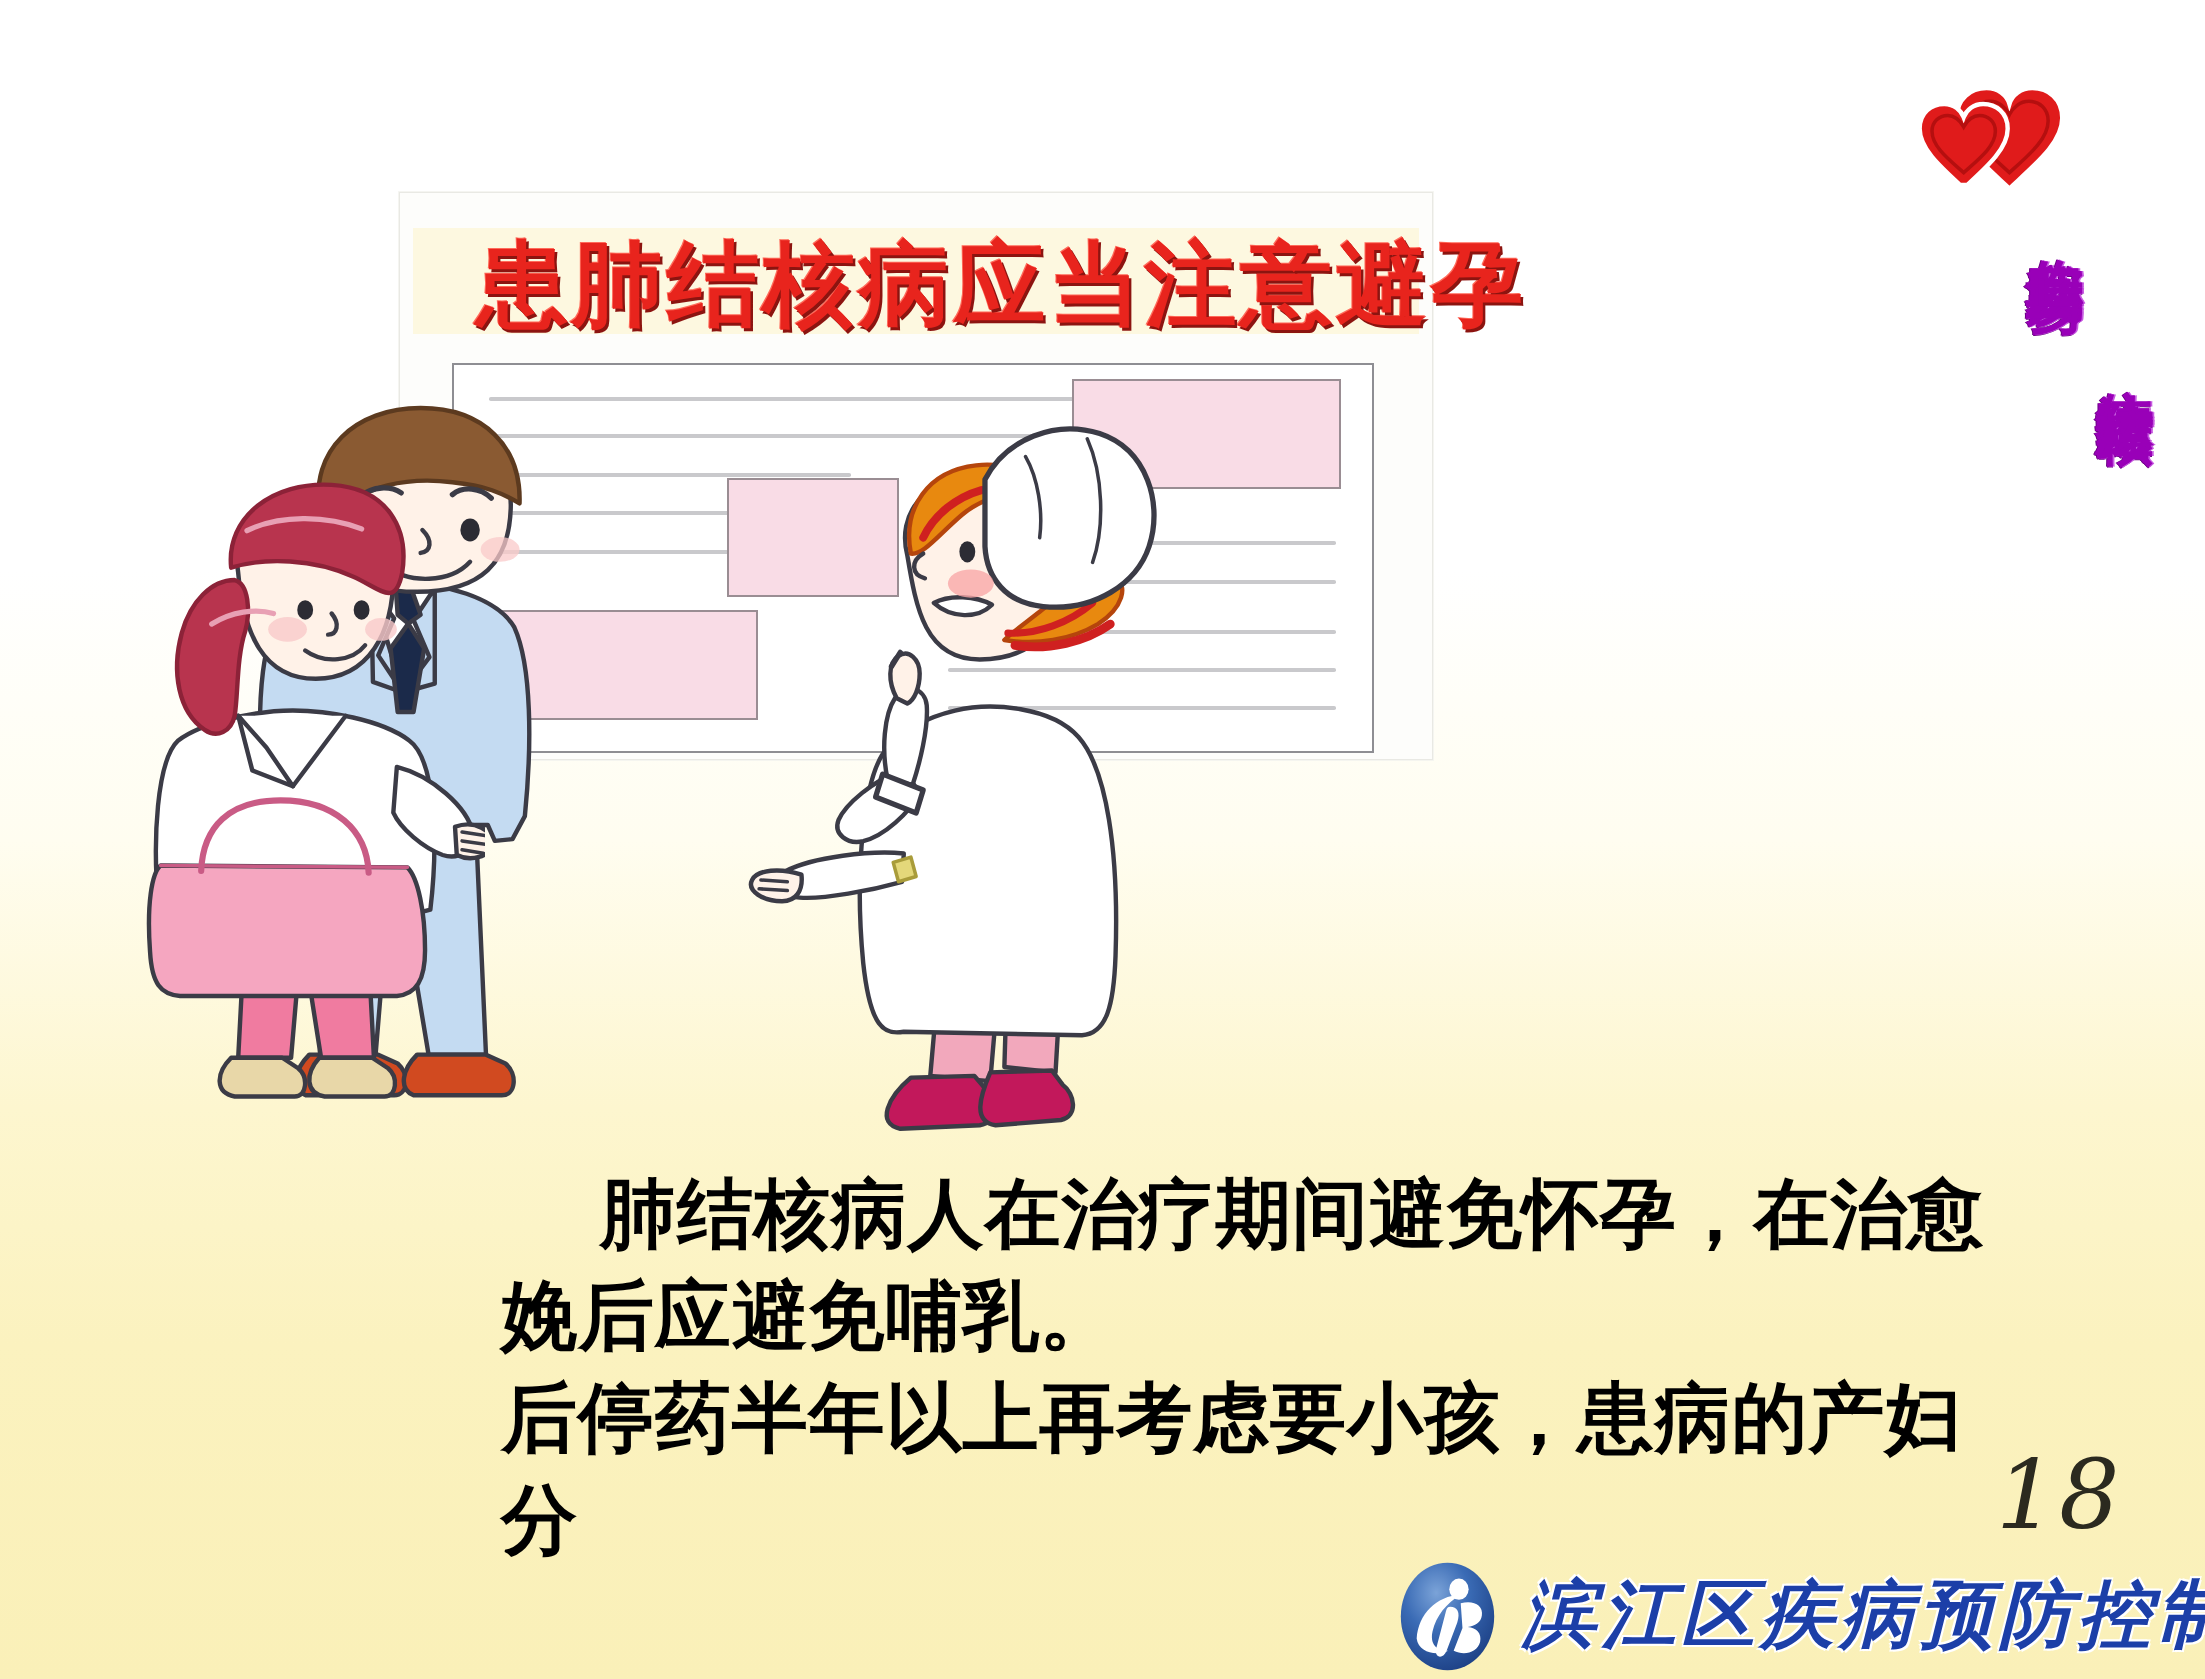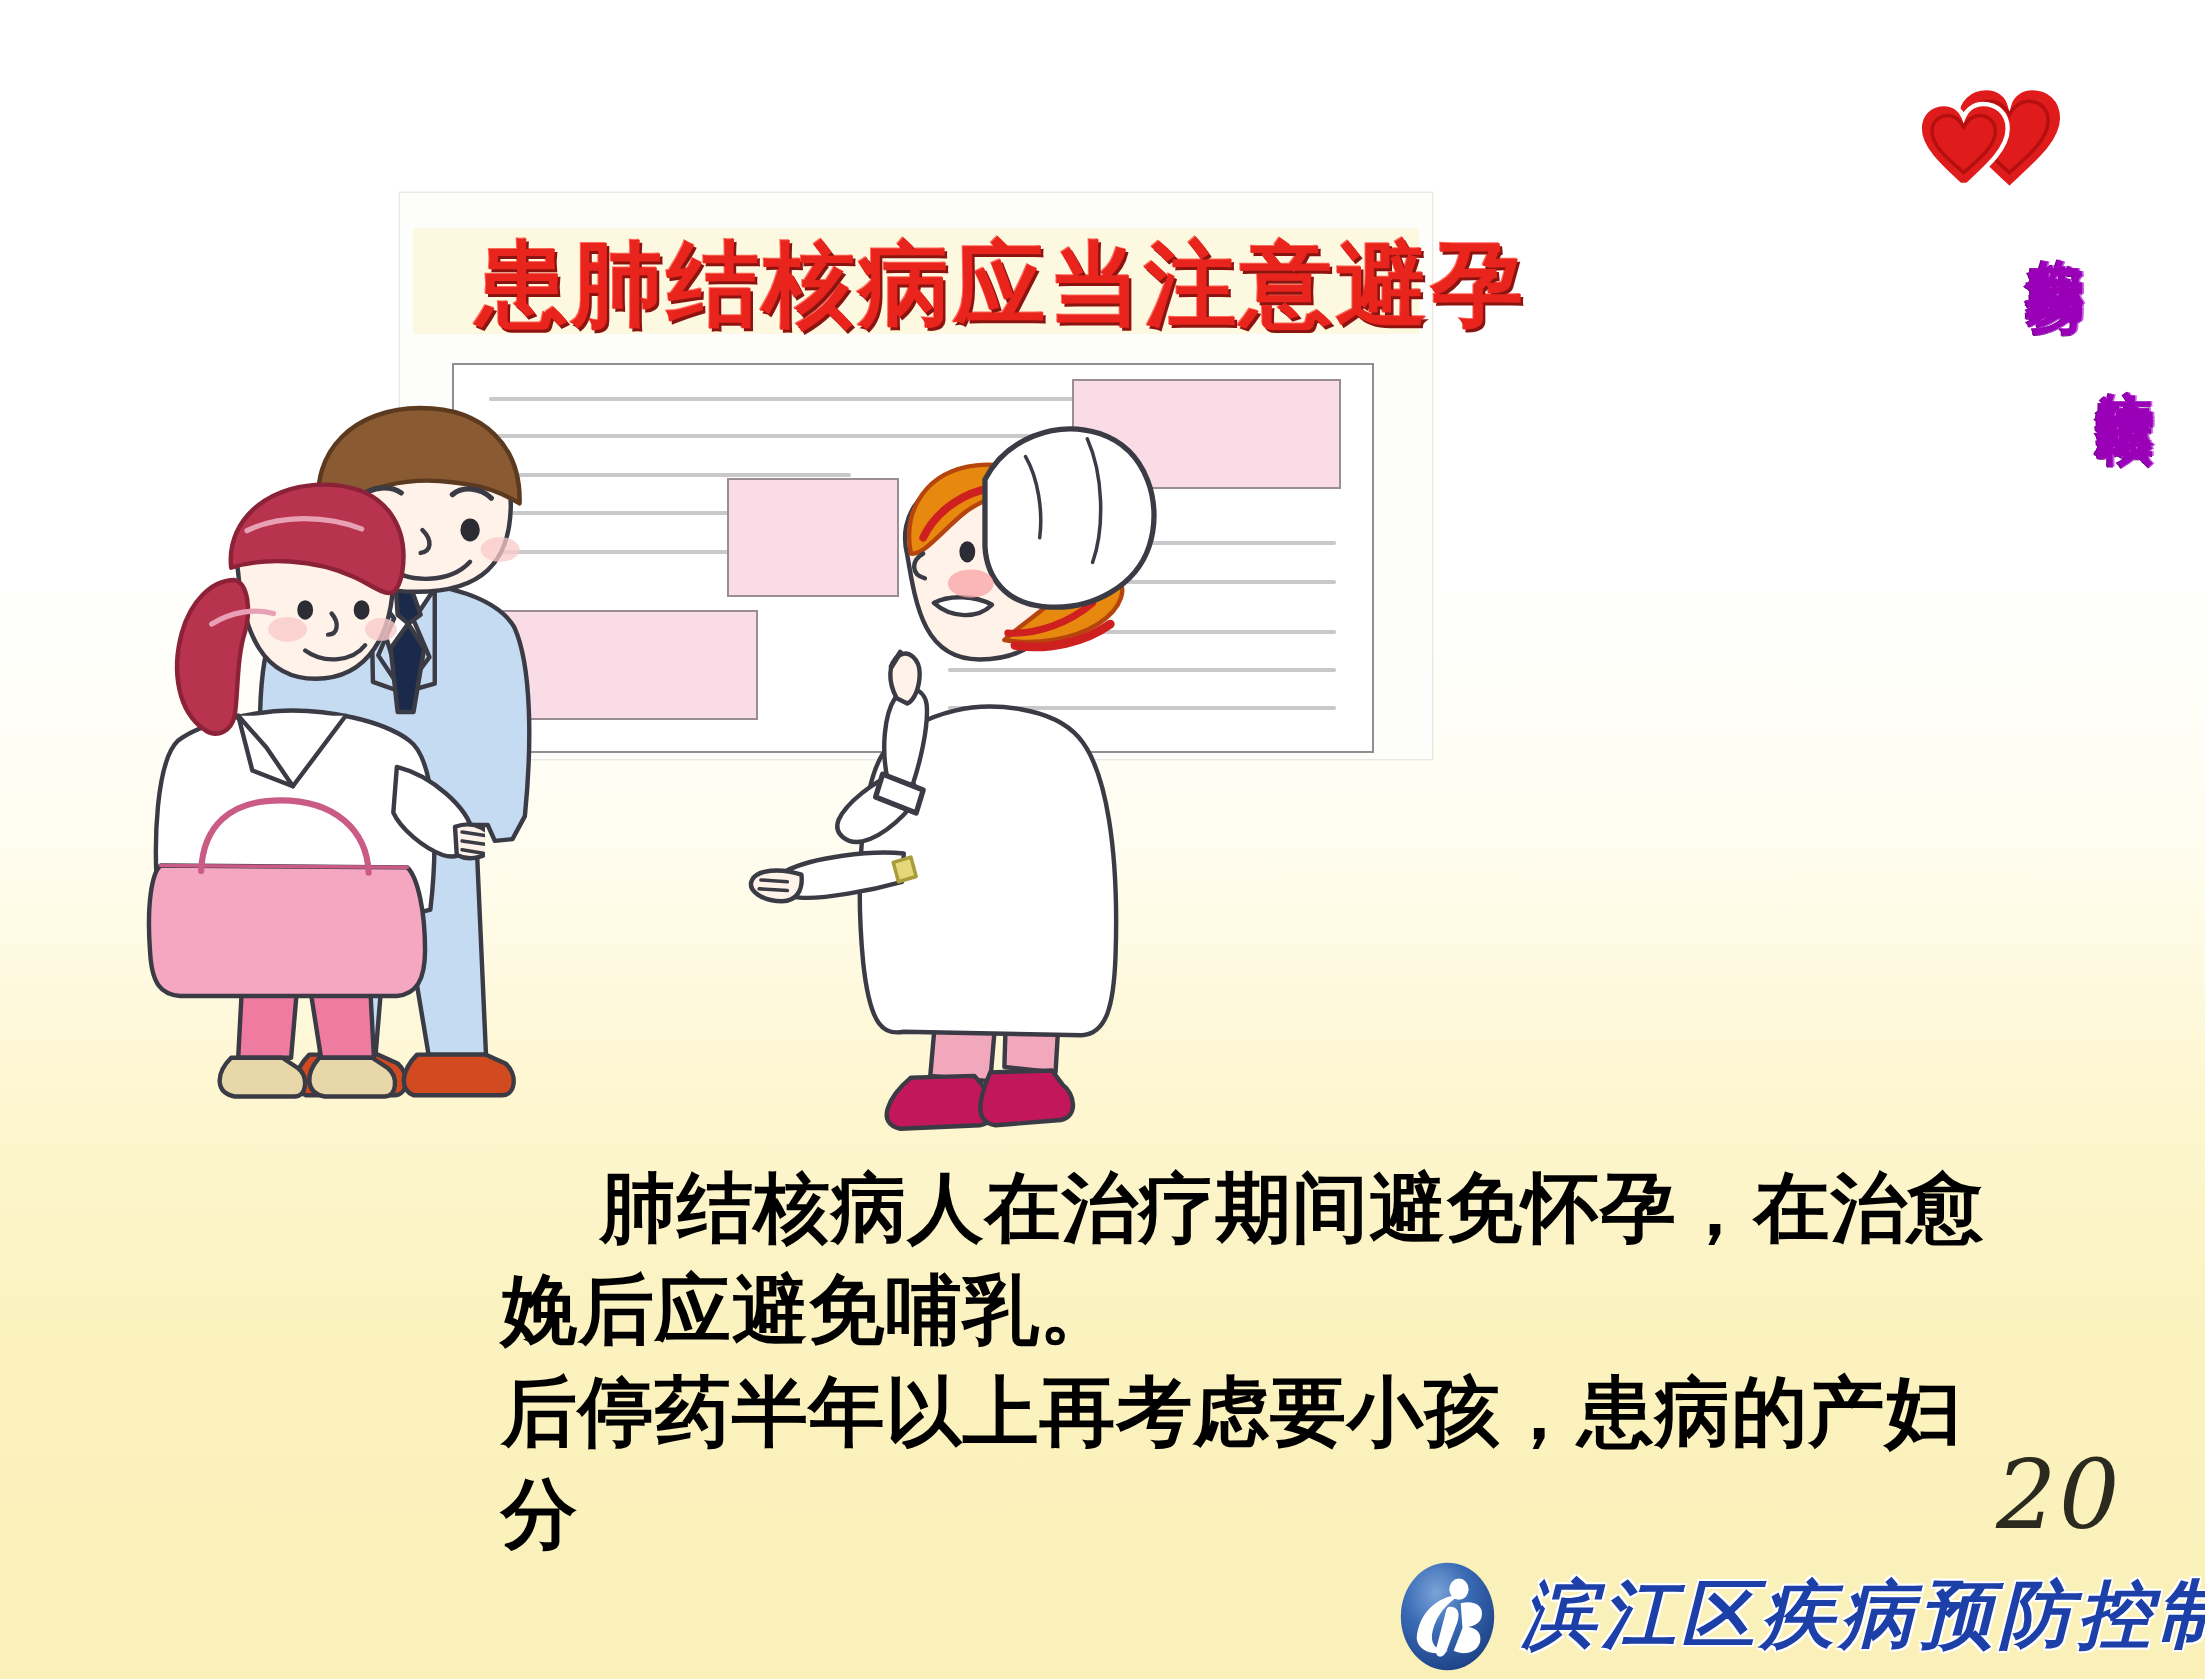--- a/index.html
+++ b/index.html
@@ -141,21 +141,20 @@
   #body-text {
     position: absolute;
     left: 501px;
     top: 1163px;
     width: 1500px;
     color: #000000;
     font-size: 76px;
     font-weight: 700;
     line-height: 102px;
     letter-spacing: 0.9px;
-    font-family: Liberation Mono, monospace;
   }
   #body-text .indent { display: inline-block; width: 99px; }
 
   
   #page-number {
     position: absolute;
     left: 1996px;
     top: 1440px;
     font-family: "DejaVu Serif", "Liberation Serif", serif;
     font-size: 95px;
@@ -396,21 +395,21 @@
   </div>
 
   <div id="body-text">
     <div>
       <span class="indent"></span><span>肺结核病人在治疗期间避免怀孕，在治愈</span>
     </div>
     <div>娩后应避免哺乳。</div>
     <div>后停药半年以上再考虑要小孩，患病的产妇分</div>
   </div>
 
-  <div id="page-number">20</div>
+  <div id="page-number">18</div>
 
   <div id="footer">
     <div id="footer-logo">
       <svg viewBox="0 0 126 126" xmlns="http://www.w3.org/2000/svg">
         <defs>
           <radialGradient id="ovalGrad" cx="38%" cy="28%" r="78%">
             <stop offset="0%" stop-color="#7ba3d8"></stop>
             <stop offset="45%" stop-color="#3a6bb5"></stop>
             <stop offset="100%" stop-color="#1c3f84"></stop>
           </radialGradient>

